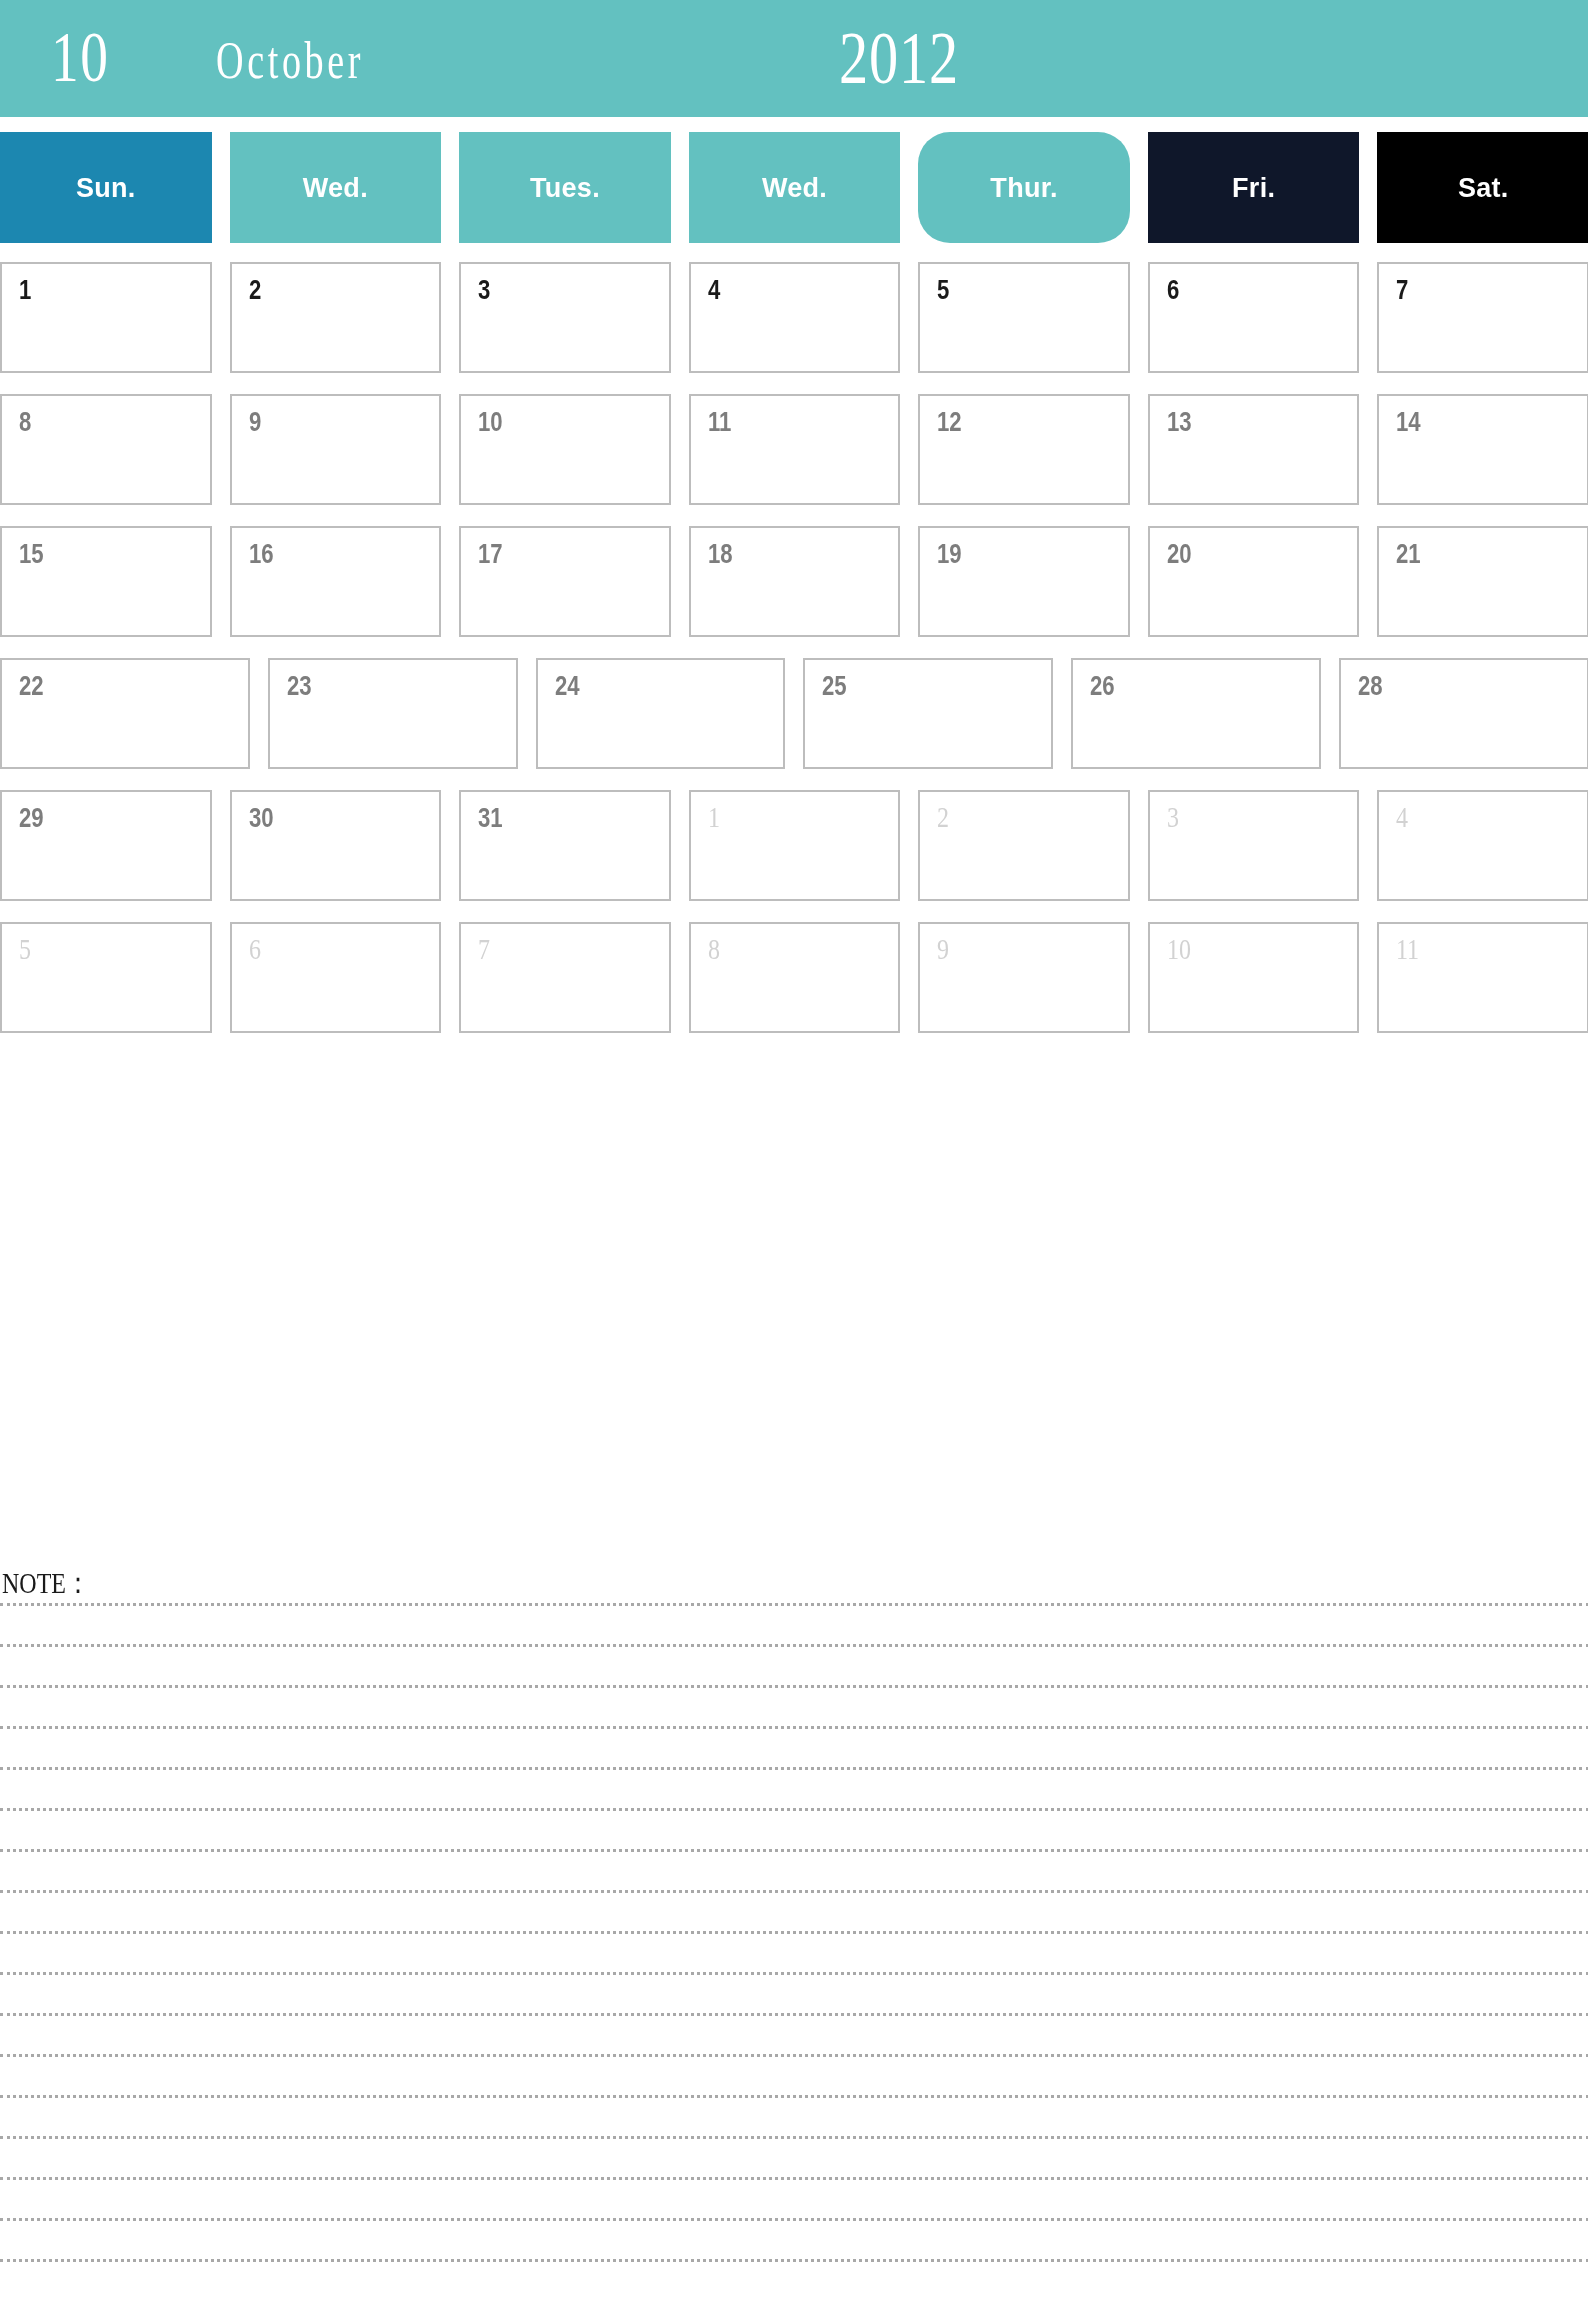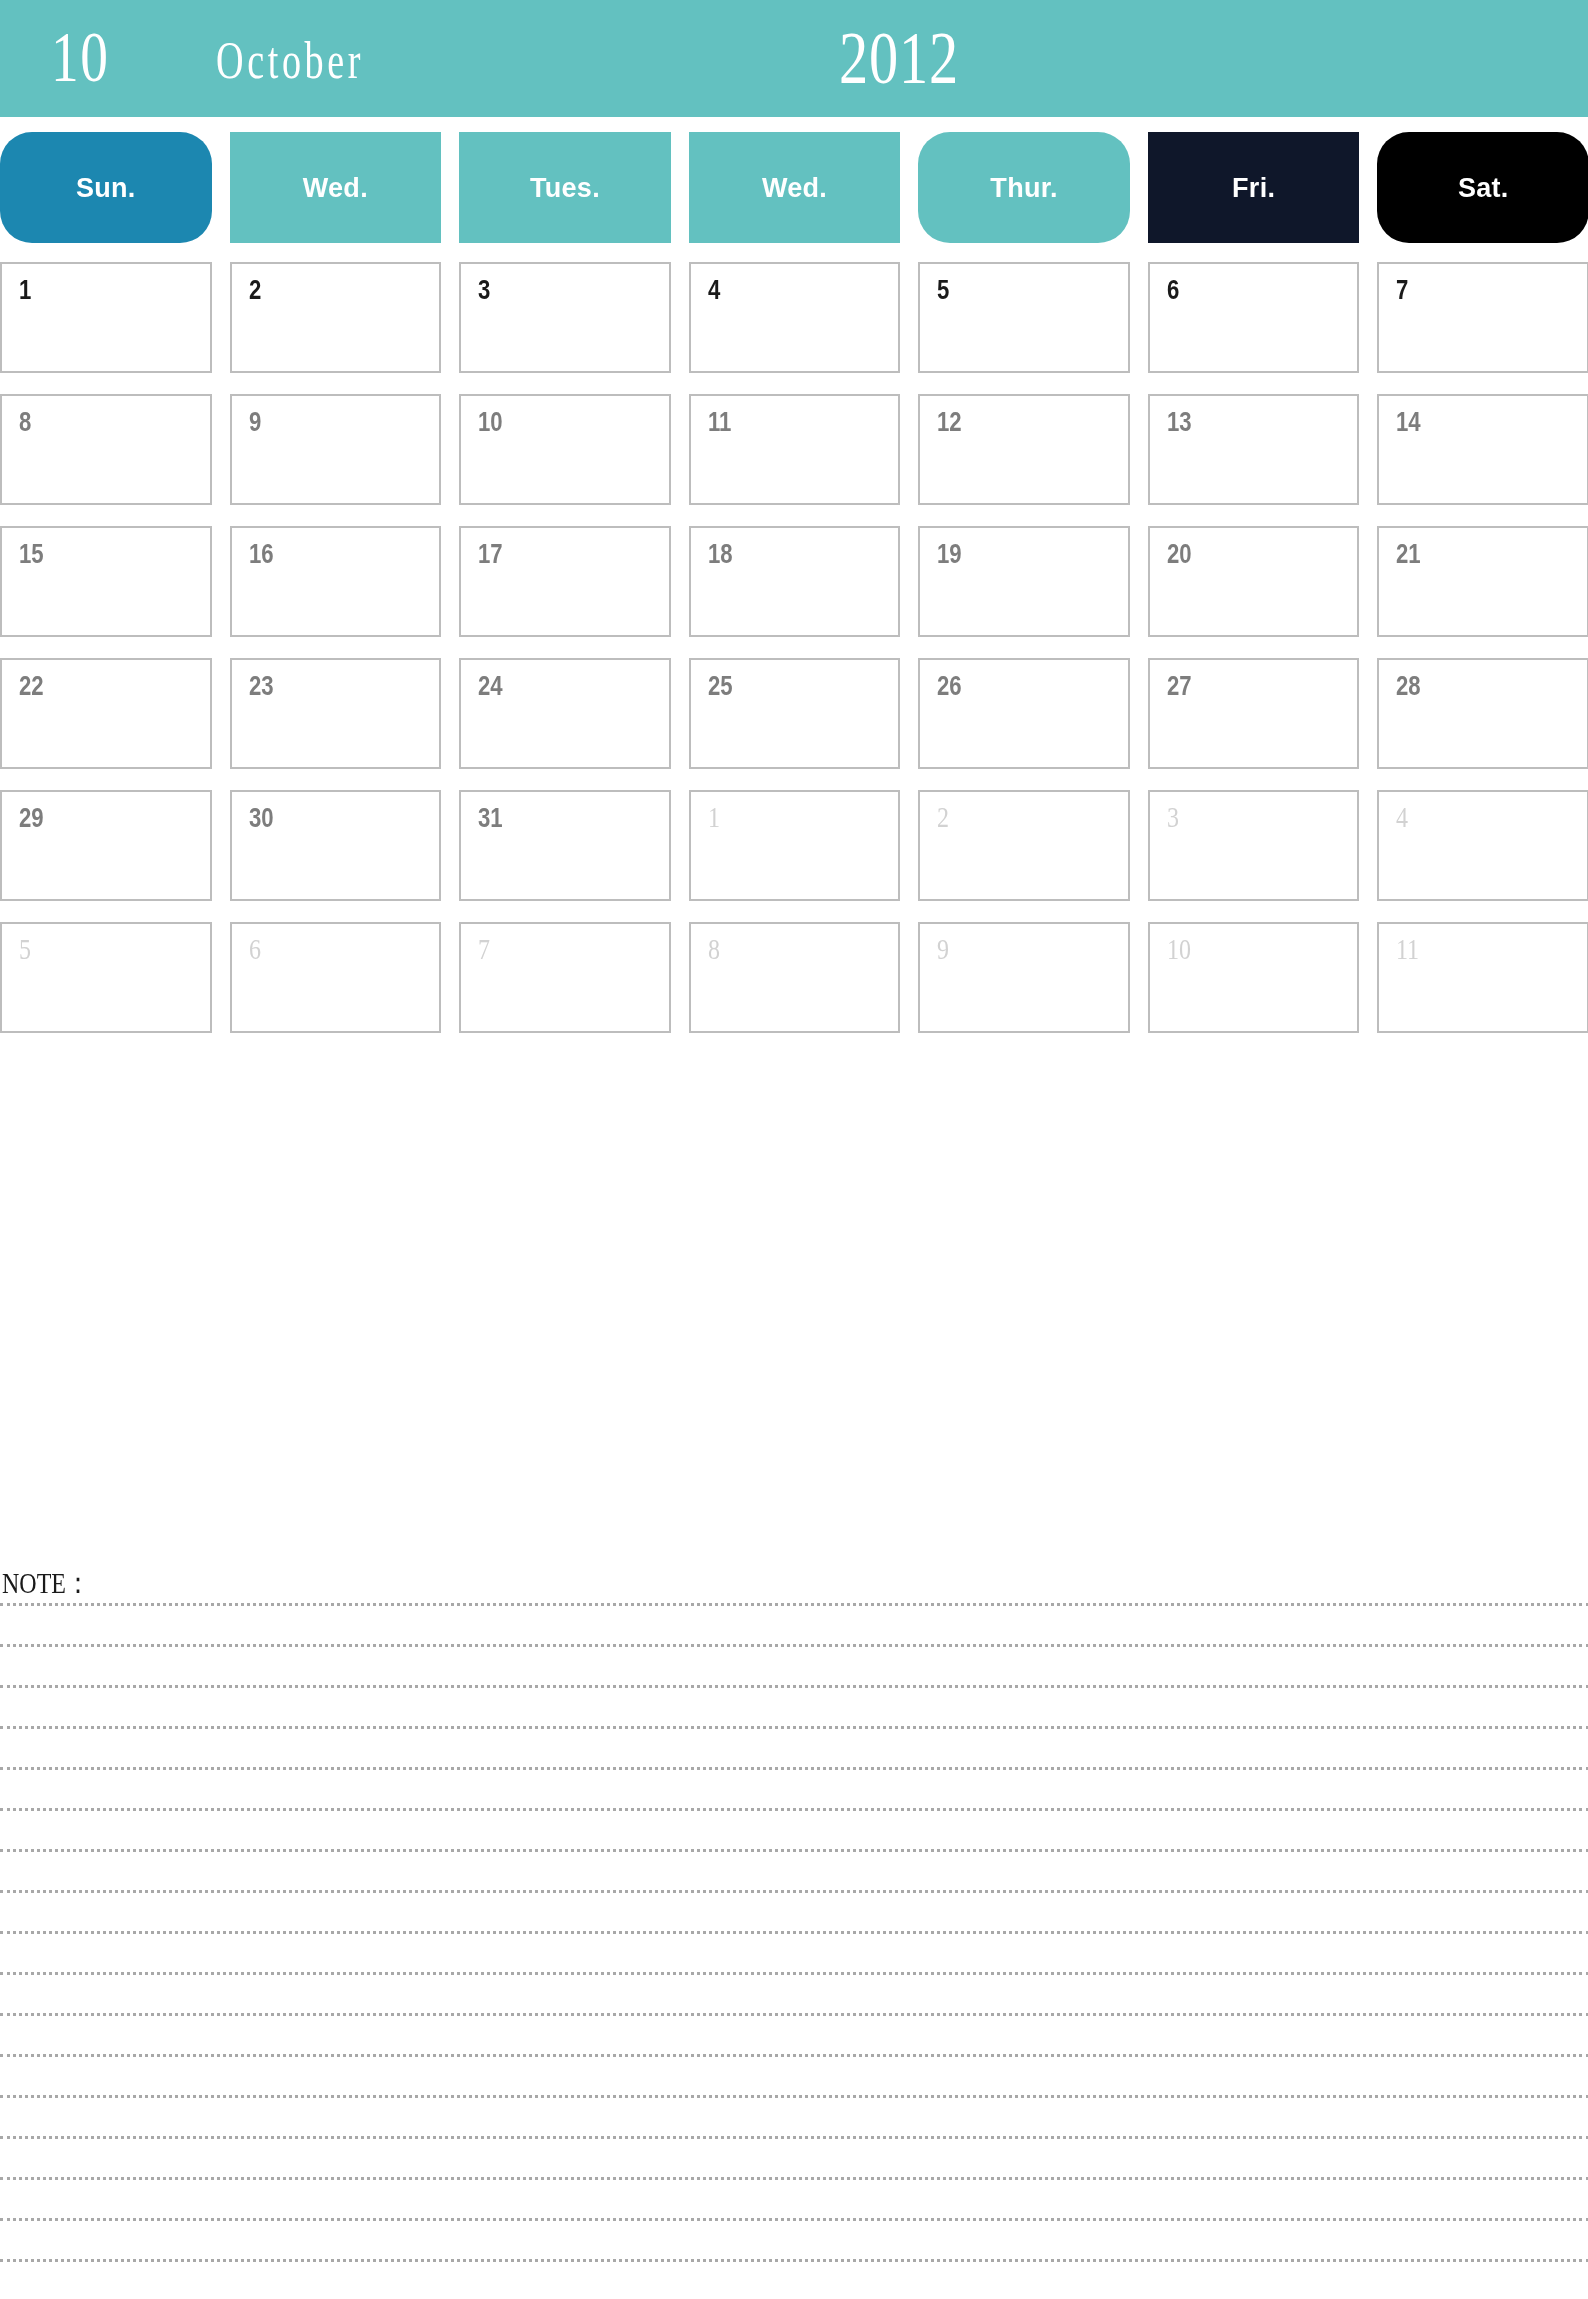--- a/index.html
+++ b/index.html
@@ -86,21 +86,21 @@
   }
   .weekday-cell {
     flex: 1 1 0;
     height: 111px;
     margin-right: 18px;
     background: #63c1c0;
     position: relative;
     box-sizing: border-box;
   }
   .weekday-cell:last-child { margin-right: 0; }
-  .weekday-cell.accent { background: #1c87b0; border-radius: 32px; }
+  .weekday-cell.accent { background: #1c87b0; }
   .weekday-label {
     position: absolute;
     left: 0;
     right: 0;
     top: 50%;
     transform: translateY(-50%);
     text-align: center;
     color: #ffffff;
     font-size: 27px;
     font-weight: bold;
@@ -293,23 +293,20 @@
         <div class="date-cell">
           <div class="date-num mid">24</div>
         </div>
         <div class="date-cell">
           <div class="date-num mid">25</div>
         </div>
         <div class="date-cell">
           <div class="date-num mid">26</div>
         </div>
         <div class="date-cell">
-          <div class="date-num mid">27</div>
-        </div>
-        <div class="date-cell">
           <div class="date-num mid">28</div>
         </div>
       </div>
       <div class="grid-row date-row">
         <div class="date-cell">
           <div class="date-num mid">29</div>
         </div>
         <div class="date-cell">
           <div class="date-num mid">30</div>
         </div>

